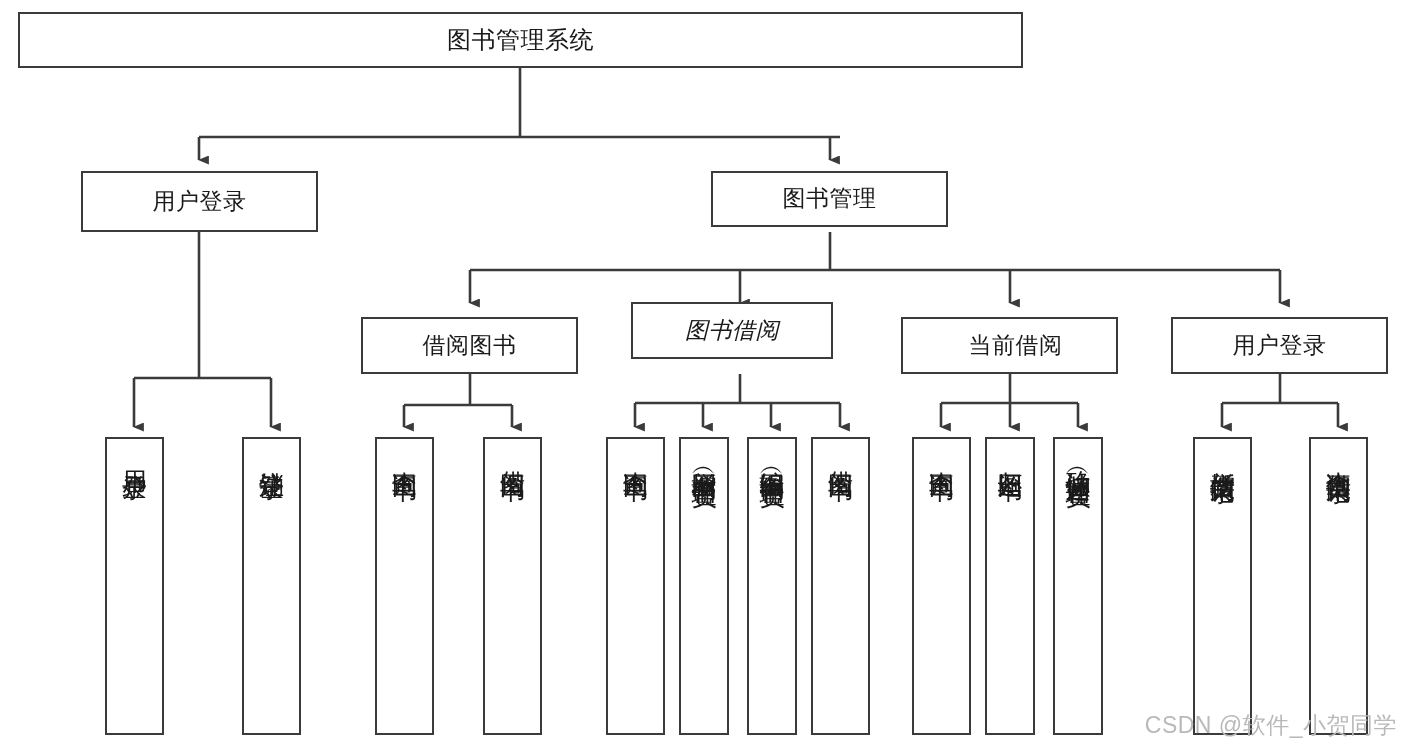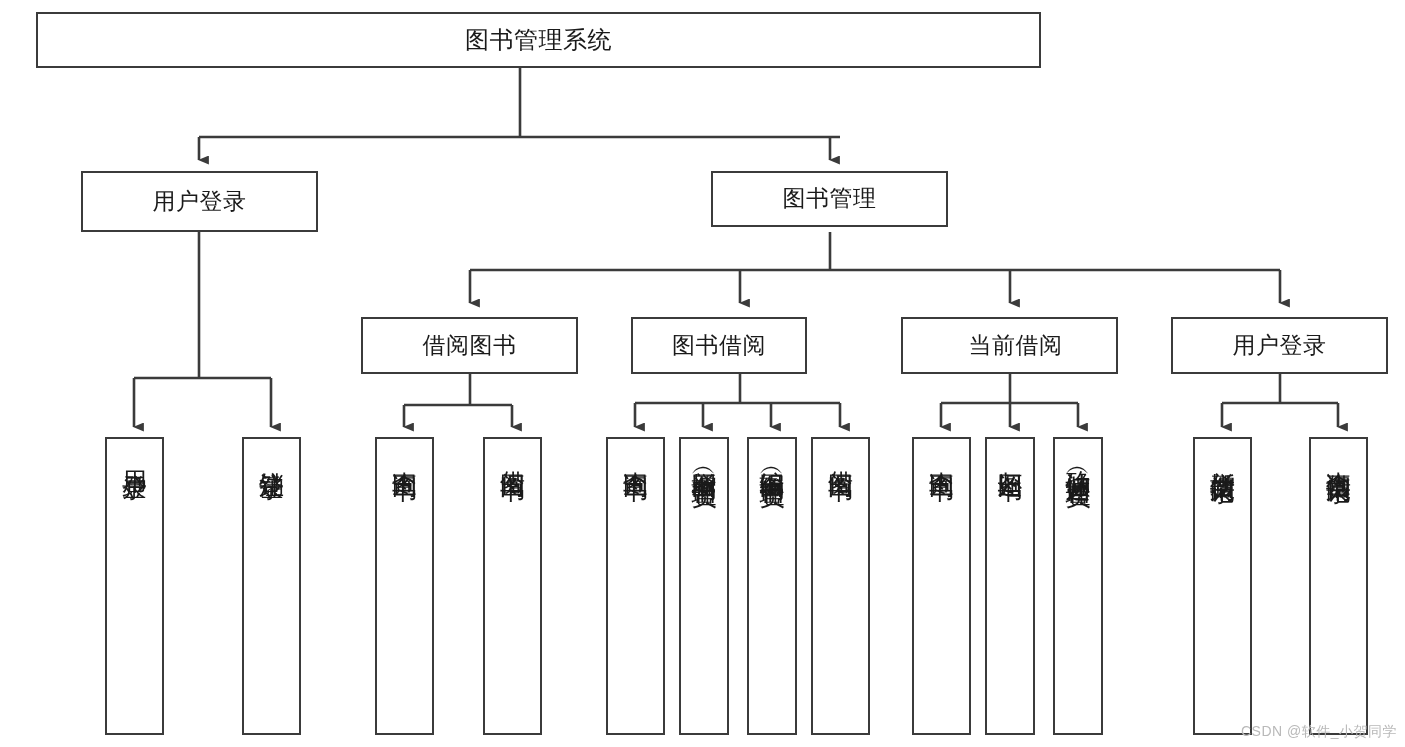--- a/index.html
+++ b/index.html
@@ -59,21 +59,21 @@
     text-orientation: upright;
     font-size: 25px;
     line-height: 1.0;
     letter-spacing: 2px;
     white-space: nowrap;
   }
   .watermark {
     position: absolute;
     right: 8px;
     bottom: 6px;
-    font-size: 14px;
+    font-size: 23px;
     color: #b9b9b9;
     letter-spacing: 0.5px;
     white-space: nowrap;
     user-select: none;
   }
 </style>
 </head>
 <body>
 
 <div id="diagram-root">
@@ -121,35 +121,35 @@
       <path d="M1010,403 L1010,427" marker-end="url(#arrow)"></path>
       <path d="M1078,403 L1078,427" marker-end="url(#arrow)"></path>
 
       <path d="M1280,374 L1280,403"></path>
       <path d="M1222,403 L1338,403"></path>
       <path d="M1222,403 L1222,427" marker-end="url(#arrow)"></path>
       <path d="M1338,403 L1338,427" marker-end="url(#arrow)"></path>
     </g>
   </svg>
 
-  <div class="node horiz root" style="left:36px; top:12px; width:1005px; height:56px;">
+  <div class="node horiz root" style="left:18px; top:12px; width:1005px; height:56px;">
     <span class="label">图书管理系统</span>
   </div>
 
   <div class="node horiz" style="left:81px; top:171px; width:237px; height:61px;">
     <span class="label">用户登录</span>
   </div>
   <div class="node horiz" style="left:711px; top:171px; width:237px; height:56px;">
     <span class="label">图书管理</span>
   </div>
 
   <div class="node horiz" style="left:361px; top:317px; width:217px; height:57px;">
     <span class="label">借阅图书</span>
   </div>
-  <div class="node horiz" style="left:631px; top:317px; width:176px; height:57px;">
+  <div class="node horiz" style="left:631px; top:302px; width:202px; height:57px;font-style:italic;">
     <span class="label">图书借阅</span>
   </div>
   <div class="node horiz" style="left:901px; top:317px; width:217px; height:57px;padding-left:12px;">
     <span class="label">当前借阅</span>
   </div>
   <div class="node horiz" style="left:1171px; top:317px; width:217px; height:57px;">
     <span class="label">用户登录</span>
   </div>
 
   <div class="node vert" style="left:105px; top:437px; width:59px; height:298px;">

